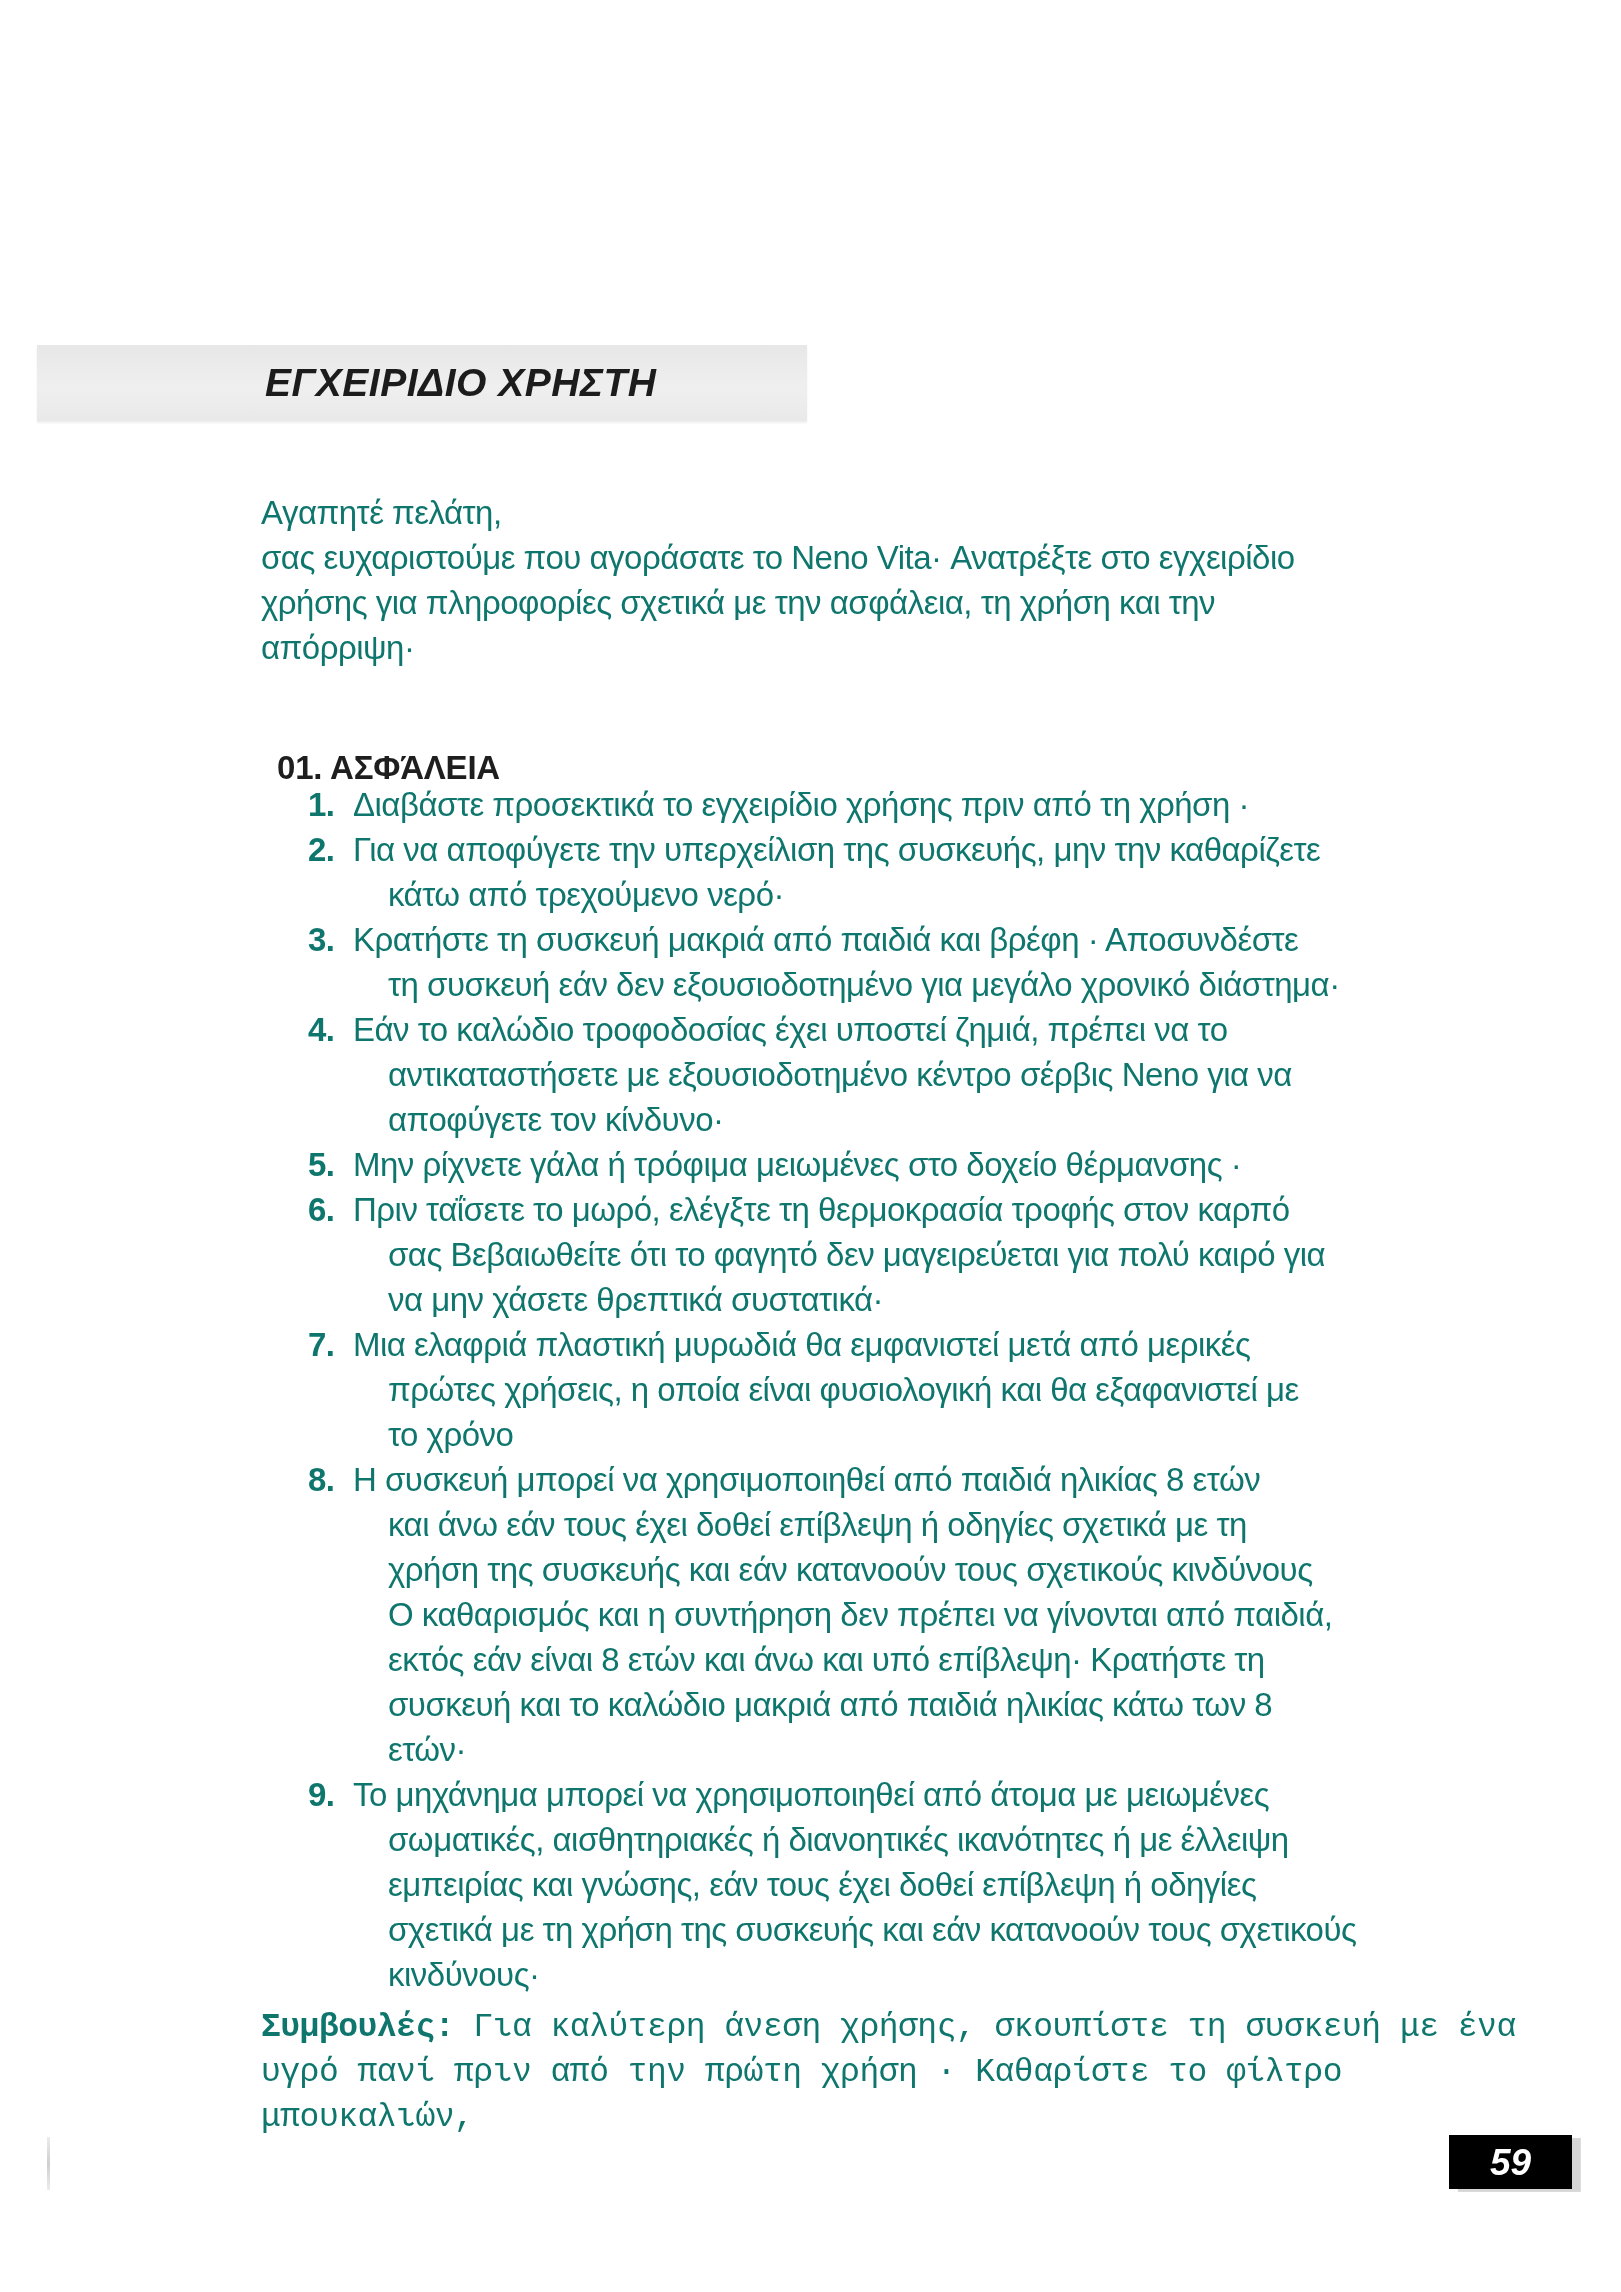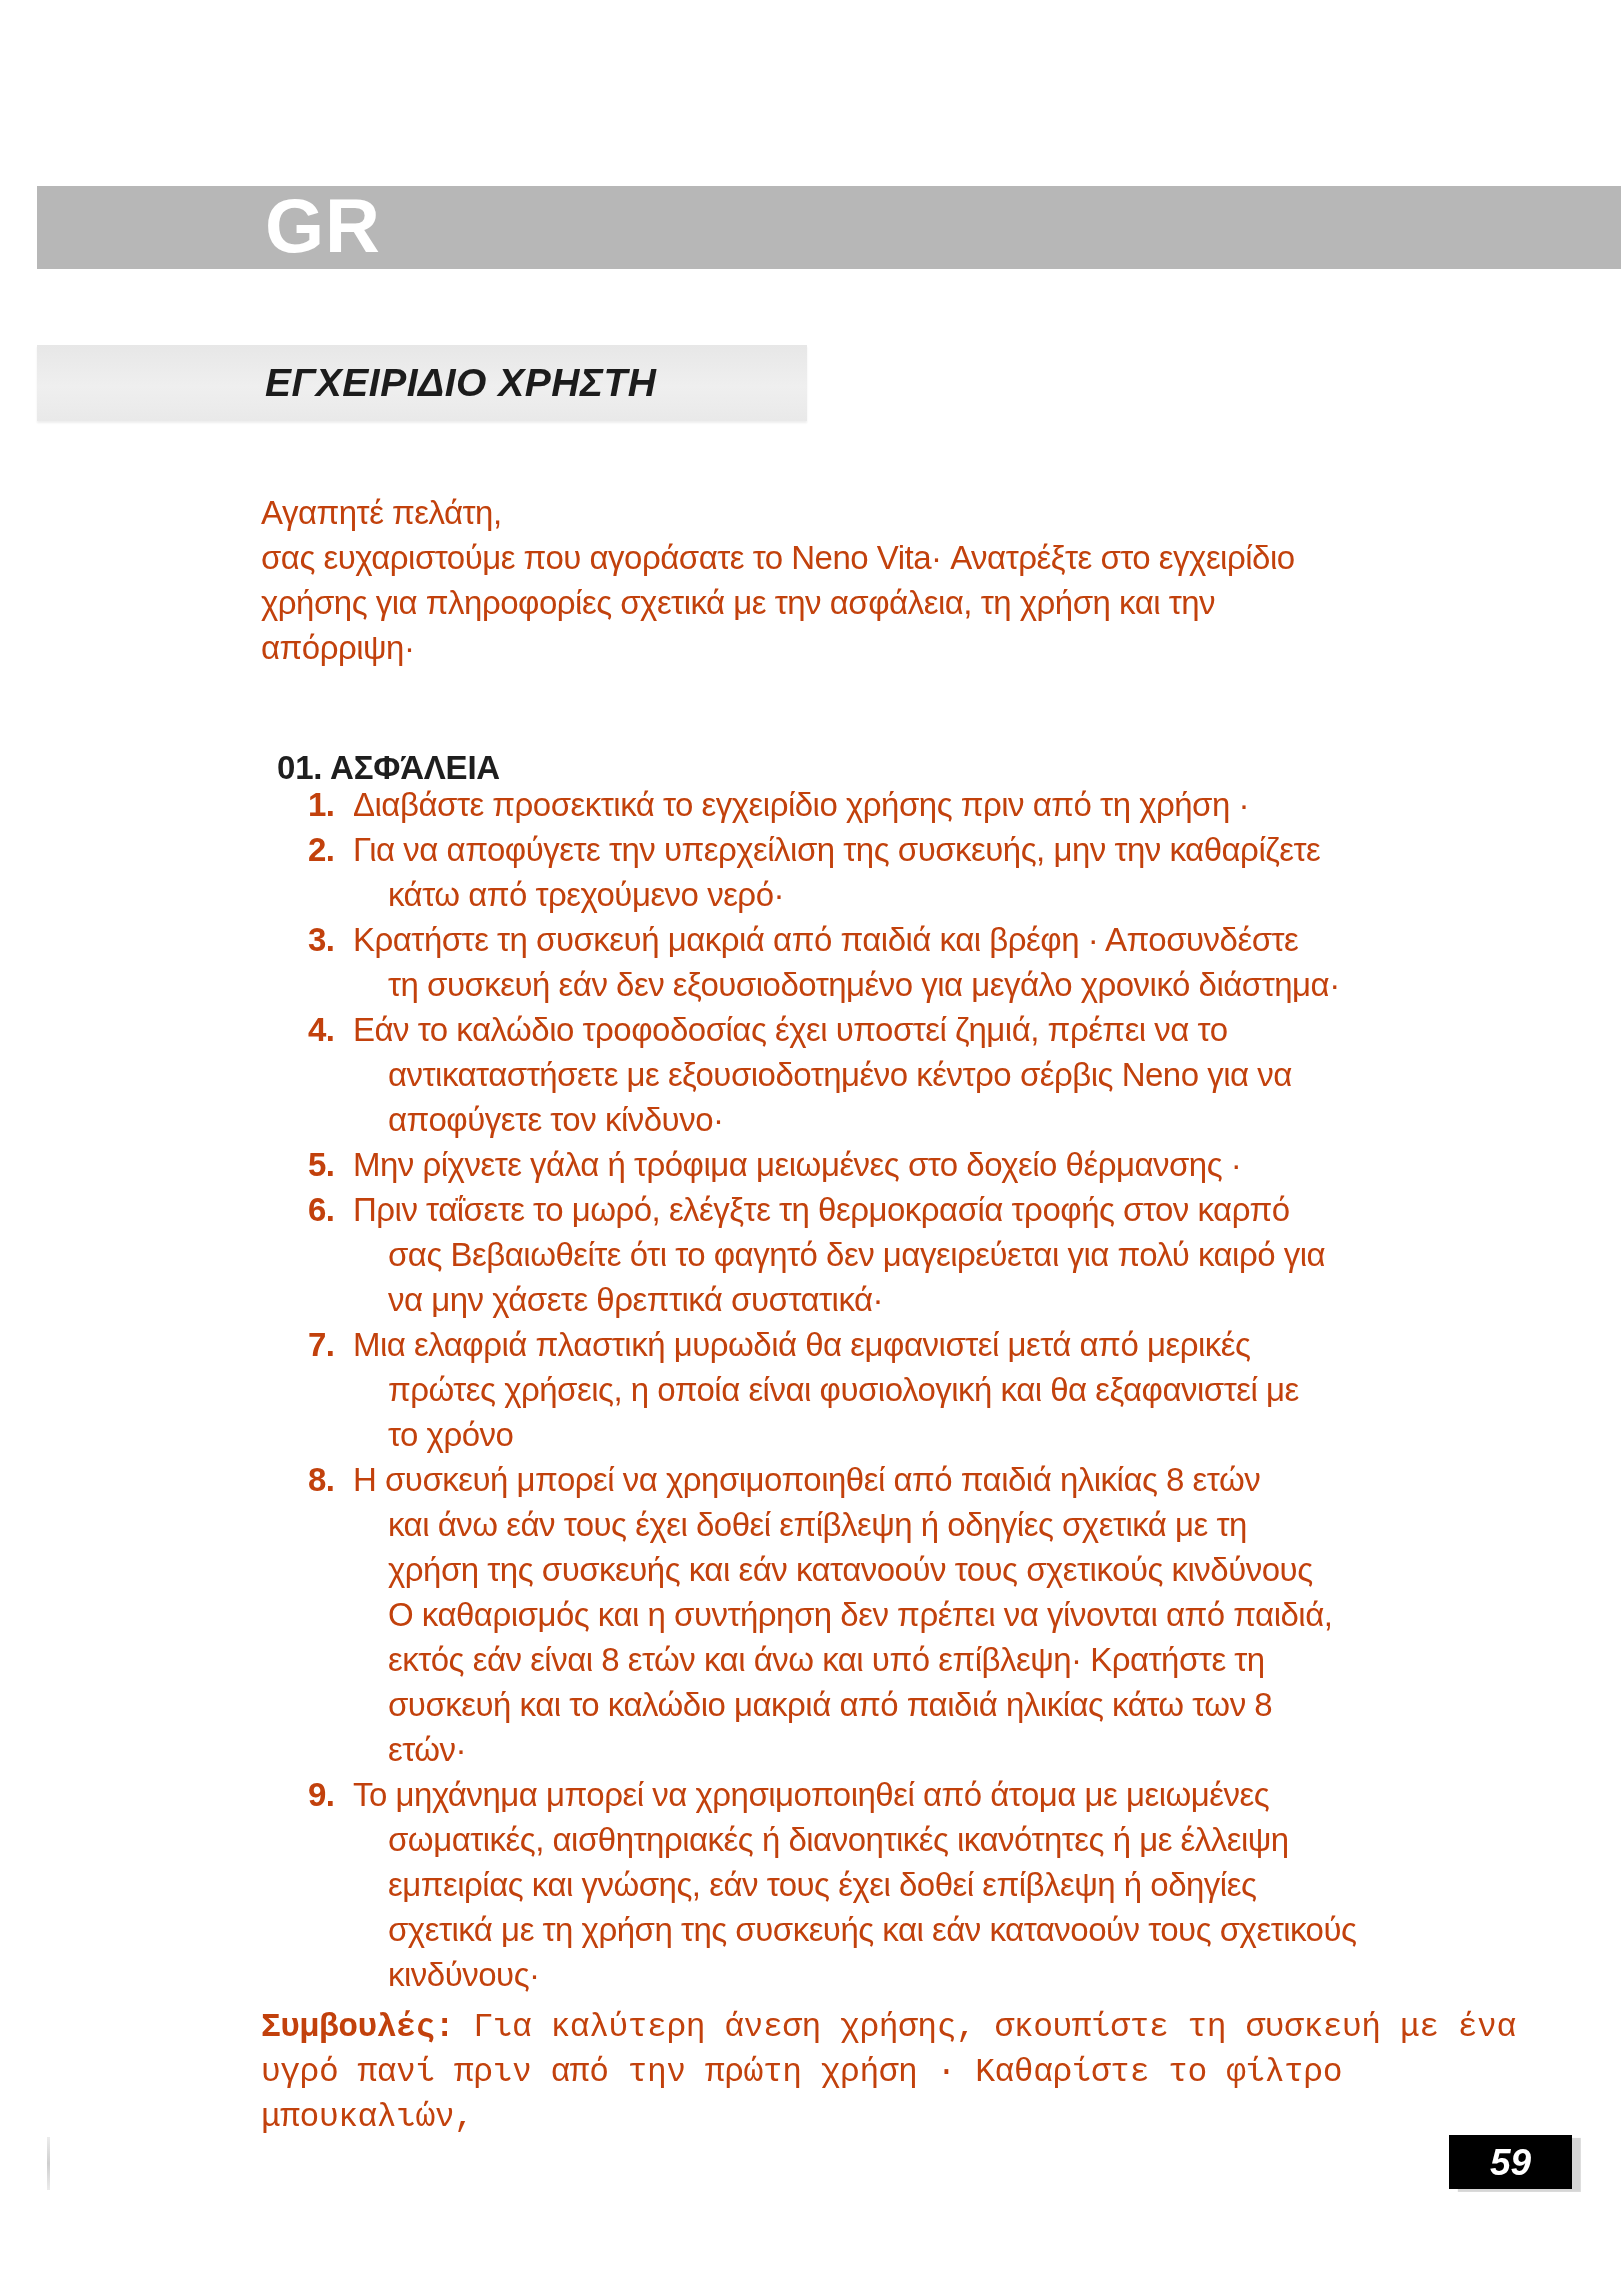--- a/index.html
+++ b/index.html
@@ -50,21 +50,21 @@
     color: #1c1c1c;
     letter-spacing: 0.5px;
     white-space: nowrap;
   }
 
   
   .bodytext {
     font-size: 33px;
     line-height: 45px;
     letter-spacing: -0.5px;
-    color: #c2410c;
+    color: #0f766e;
   }
 
   .intro {
     position: absolute;
     left: 261px; top: 490px;
     width: 1264px;
     margin: 0;
     white-space: pre-line;
   }
 
@@ -134,23 +134,20 @@
     left: 47px; top: 2137px;
     width: 2.9px; height: 53px;
     background: linear-gradient(180deg, #ececec 0%, #cfcfcf 50%, #ececec 100%);
   }
 </style>
 </head>
 <body>
 
 <div class="page">
 
-  <header class="gr-bar">
-    <span class="gr-label">GR</span>
-  </header>
 
   <div class="title-banner">
     <h1 class="title">ΕΓΧΕΙΡΙΔΙΟ ΧΡΗΣΤΗ</h1>
   </div>
 
   <p class="intro bodytext">Αγαπητέ πελάτη,
 σας ευχαριστούμε που αγοράσατε το Neno Vita· Ανατρέξτε στο εγχειρίδιο
 χρήσης για πληροφορίες σχετικά με την ασφάλεια, τη χρήση και την
 απόρριψη·</p>
 

